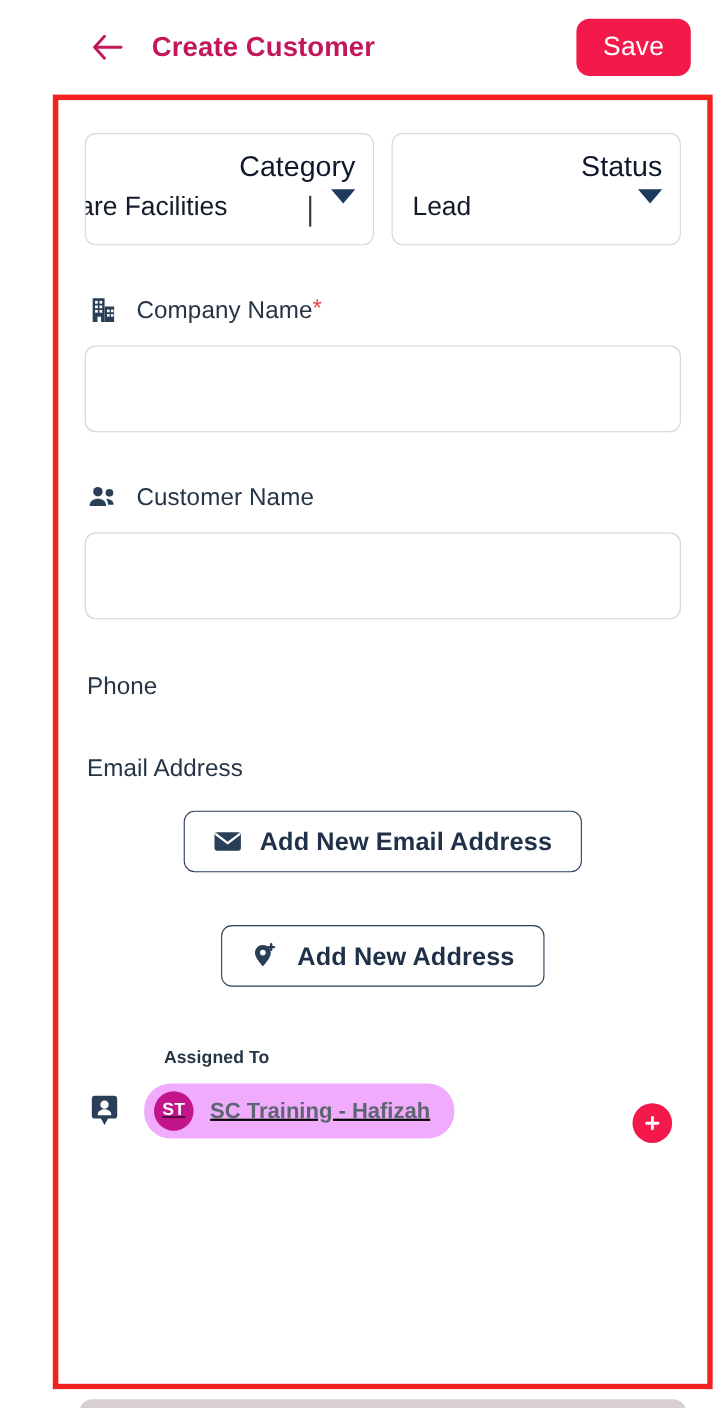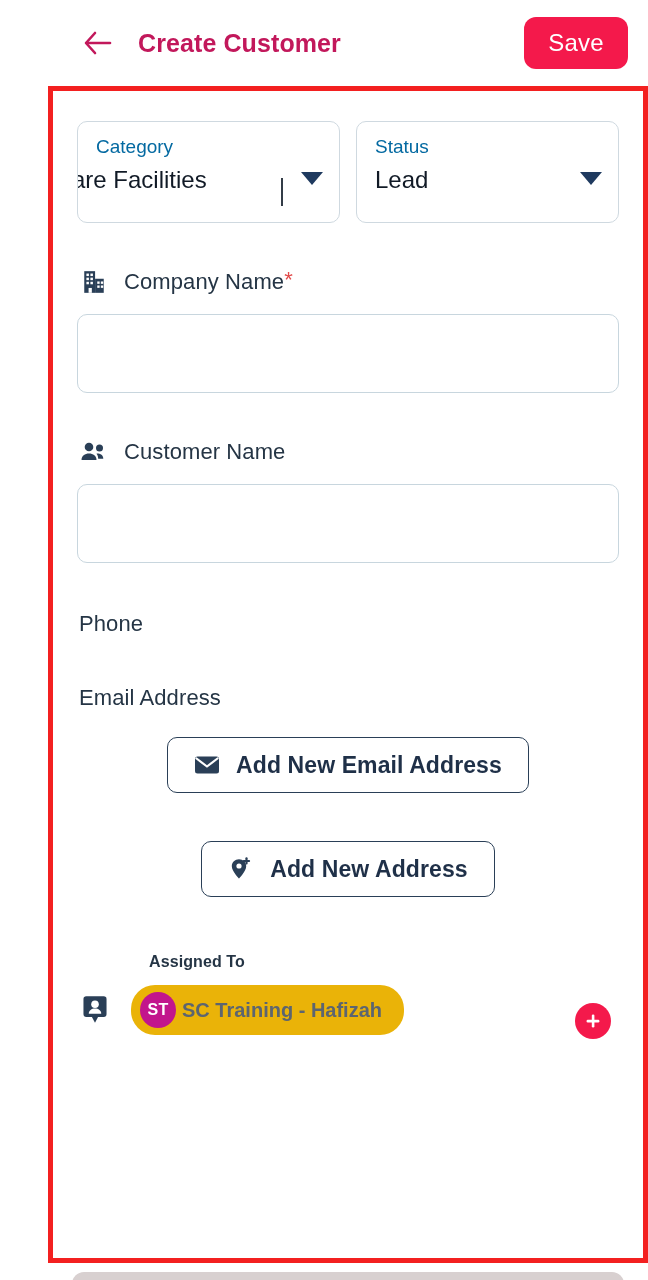--- a/index.html
+++ b/index.html
@@ -90,24 +90,25 @@
     height: 102px;
     border: 1.5px solid #CFD9E0;
     border-radius: 10px;
     background: #ffffff;
     padding: 14px 16px 0 18px;
     position: relative;
     cursor: pointer;
     overflow: hidden;
   }
   .dropdown-label {
-    font-size: 19px;
-    color: #0369a1;
+    font-size: 26px;
+    color: #0f172a;
     line-height: 1.2;
     white-space: nowrap;
+    text-align: right;
   }
   .dropdown-value {
     font-size: 24px;
     color: #111a26;
     margin-top: 7px;
     white-space: nowrap;
     overflow: hidden;
   }
   .dropdown-value.overflow {
     margin-left: -36px;
@@ -242,25 +243,26 @@
     height: 32px;
     display: flex;
     align-items: center;
     justify-content: center;
     flex: 0 0 32px;
   }
   .assigned-icon svg { display: block; }
   .chip {
     display: inline-flex;
     align-items: center;
-    gap: 6px;
-    background: #eab308;
+    gap: 15px;
+    background: #f0abfc;
     border-radius: 24px;
     padding: 7px 22px 7px 9px;
     cursor: pointer;
+    text-decoration: underline;
   }
   .chip-avatar {
     width: 36px;
     height: 36px;
     border-radius: 50%;
     background: #C2158C;
     color: #ffffff;
     font-size: 16px;
     font-weight: bold;
     display: flex;

